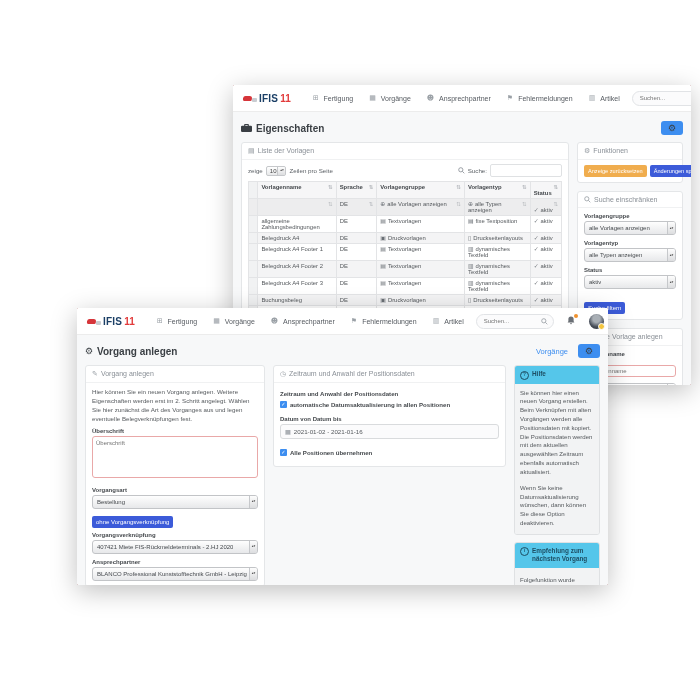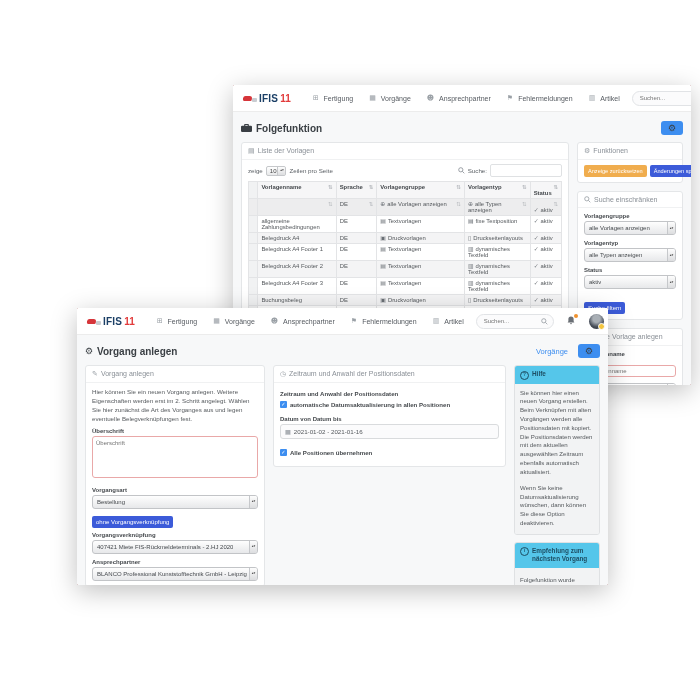--- a/index.html
+++ b/index.html
@@ -146,21 +146,21 @@
       <input placeholder="Suchen..." style="">
 
     </div>
 
   </header>
   <div class="page">
     <div class="titlebar">
       <svg width="11" height="10" viewBox="0 0 14 12">
           <path fill="#3a3f44" d="M5 1h4a1 1 0 0 1 1 1v1h2.5A1.5 1.5 0 0 1 14 4.5v5A1.5 1.5 0 0 1 12.5 11h-11A1.5 1.5 0 0 1 0 9.5v-5A1.5 1.5 0 0 1 1.5 3H4V2a1 1 0 0 1 1-1zm.5 1.2V3h3v-.8h-3z"></path>
         </svg>
-      <h1>Folgefunktion</h1>
+      <h1>Eigenschaften</h1>
       <div class="spacer"></div>
       <div class="gear-btn">
           <span class="gi">⚙</span>
         </div>
     </div>
     <div class="cols">
       <div class="card list-card">
         <div class="card-h">
           <span class="gi">▤</span>
           <span>Liste der Vorlagen</span>

